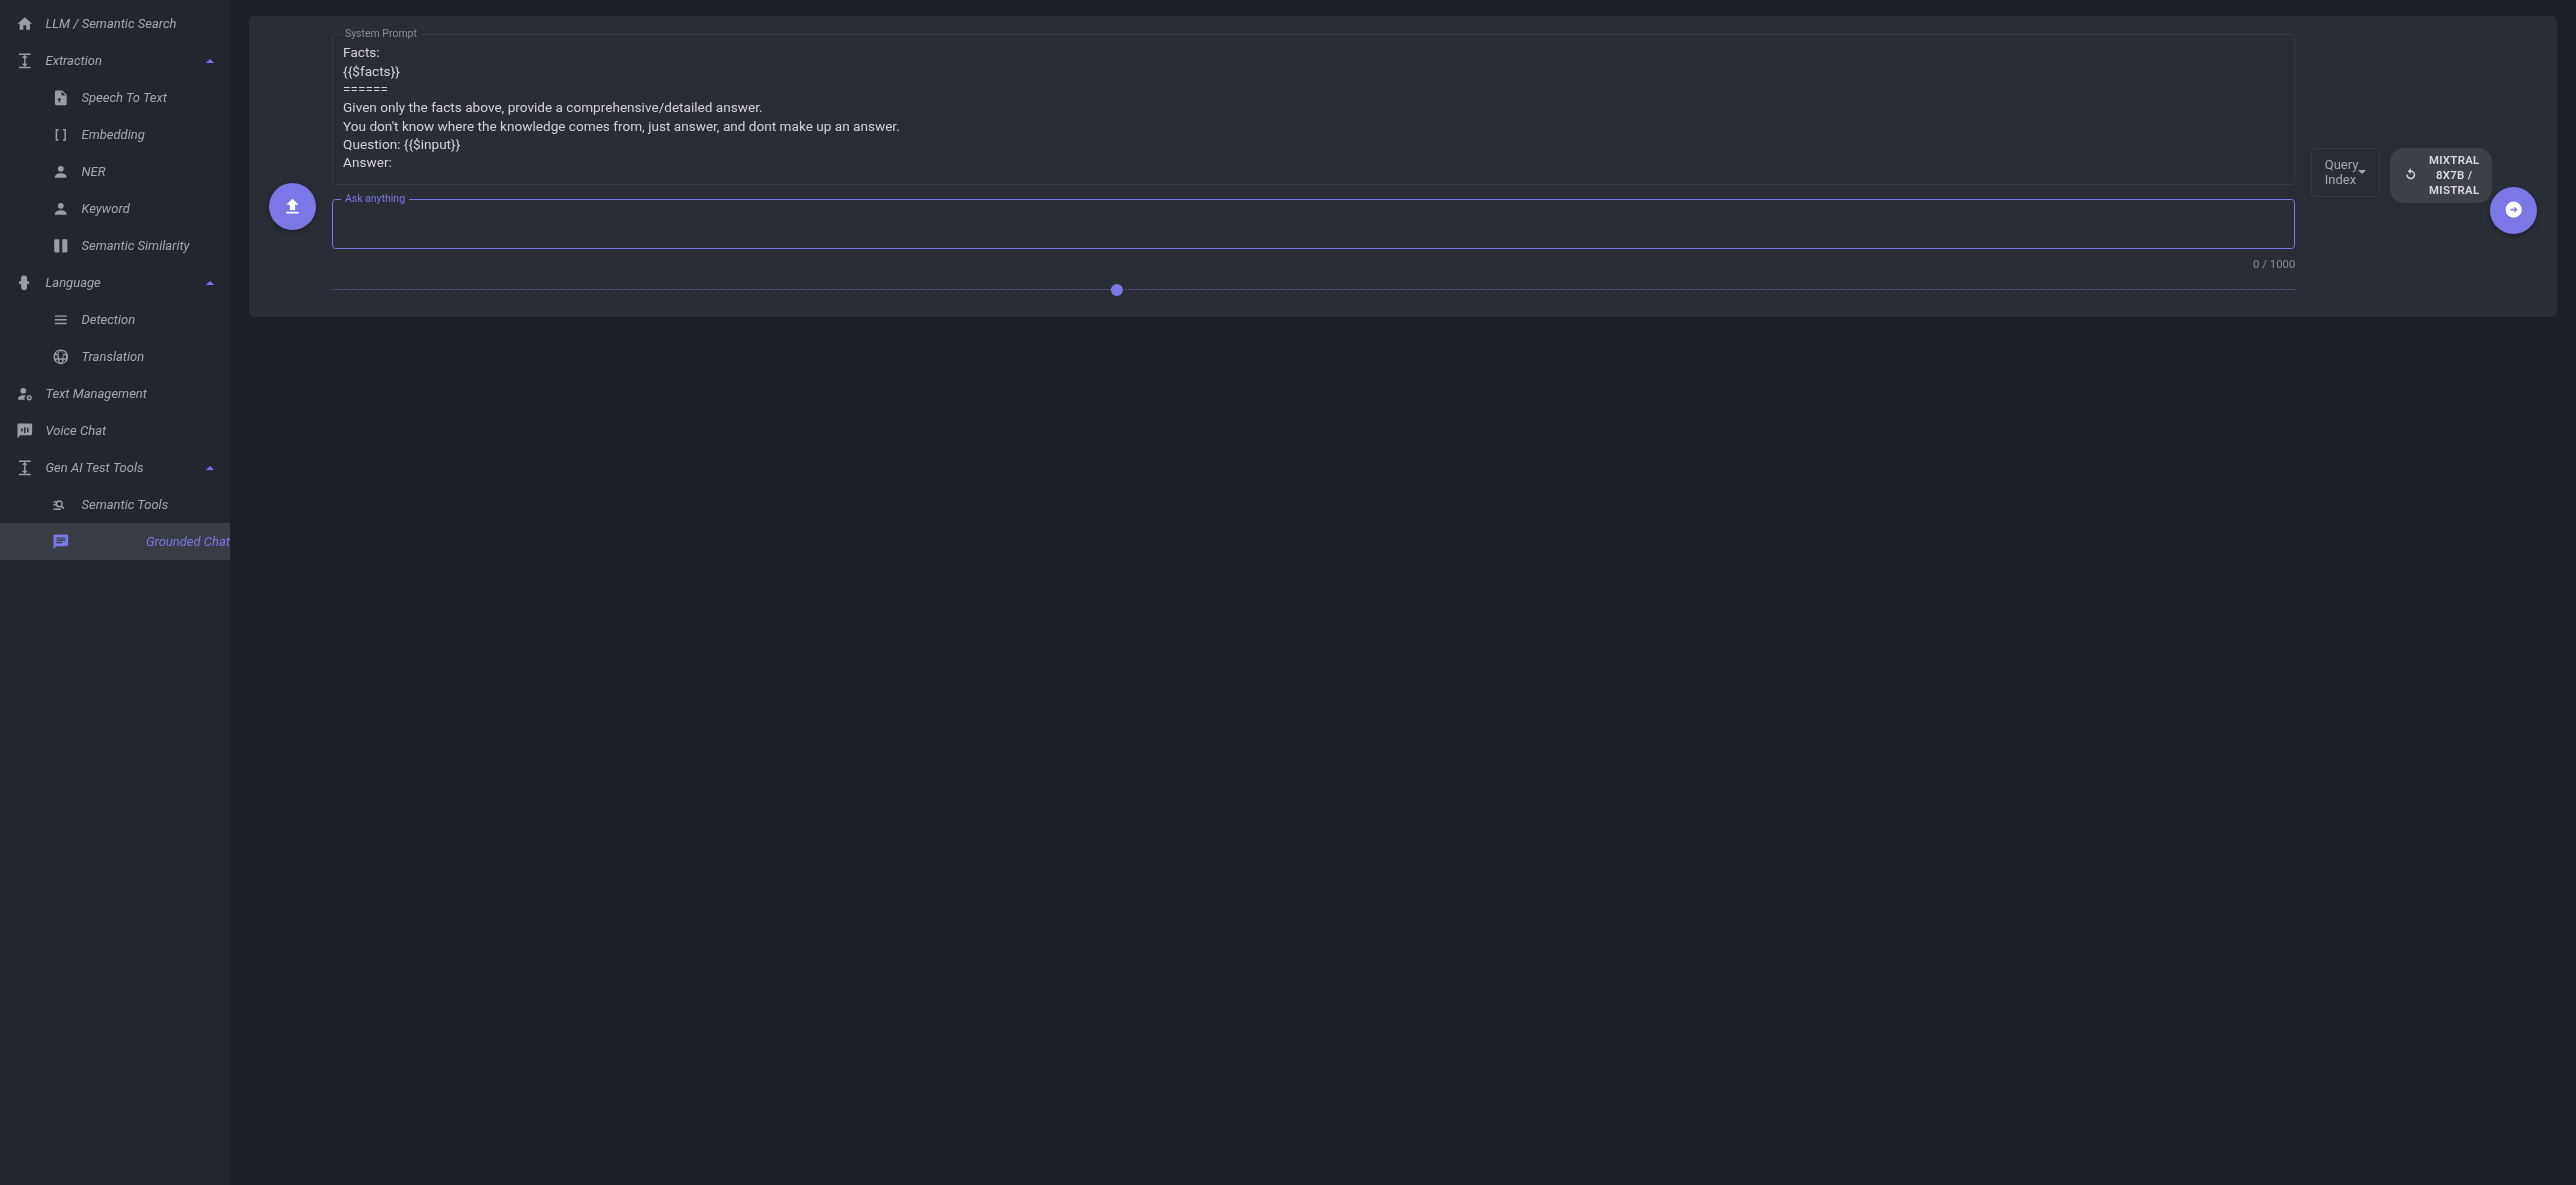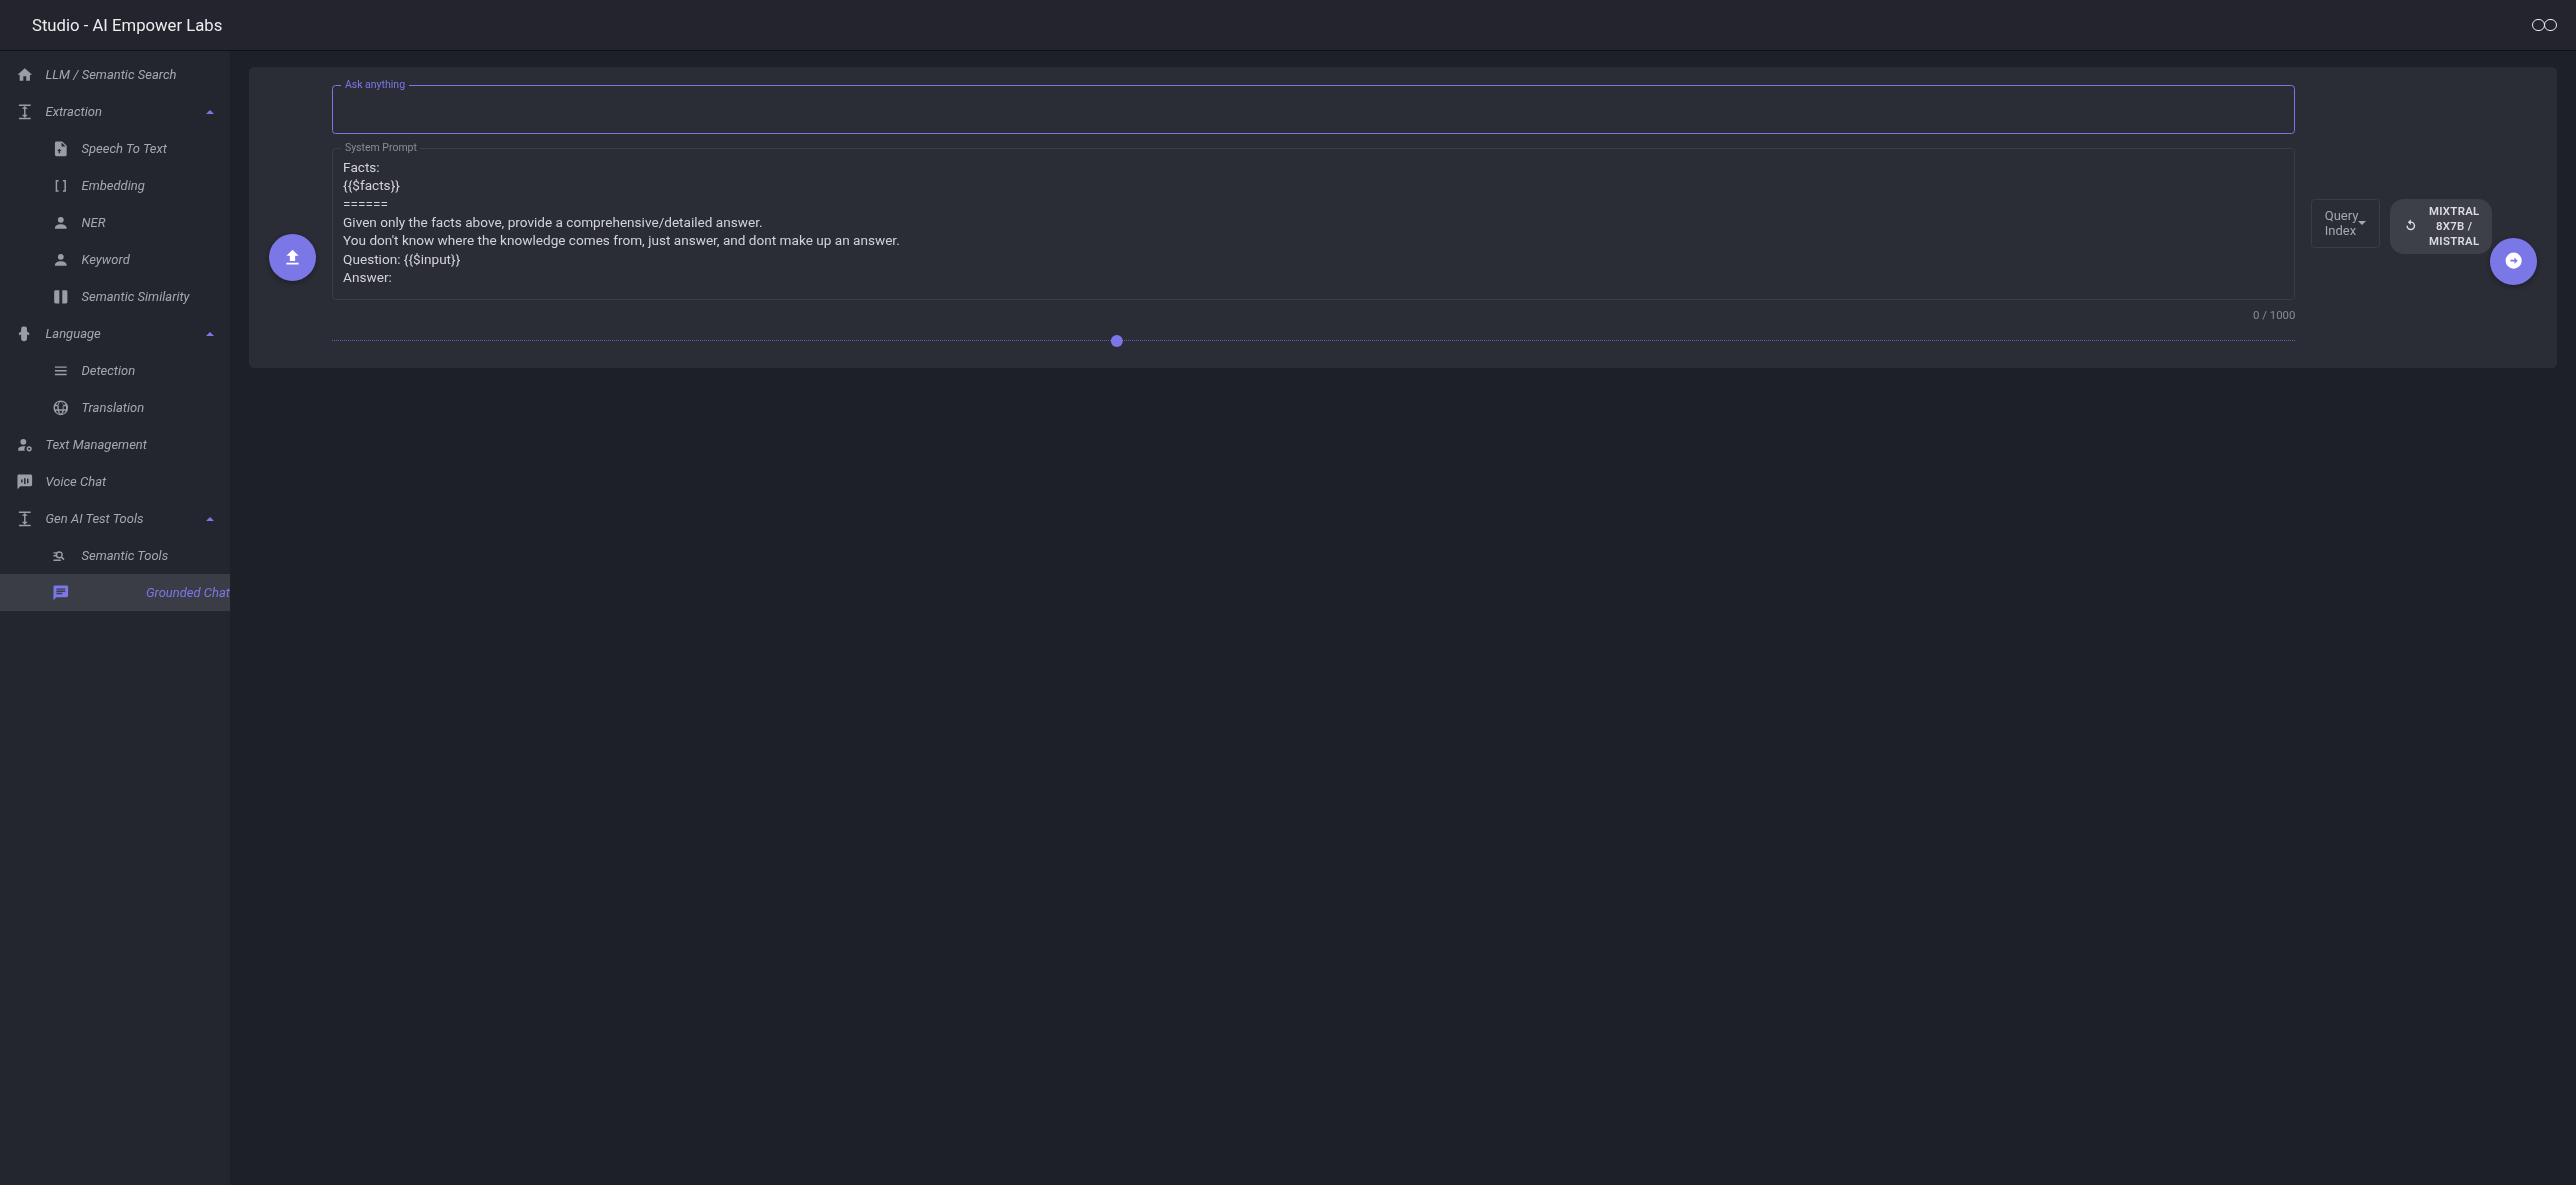--- a/index.html
+++ b/index.html
@@ -174,24 +174,20 @@
     display:flex;align-items:center;justify-content:center;
     cursor:pointer;
     box-shadow:0 1.8px 5.3px rgba(0,0,0,.3);
   }
   .send-fab svg{fill:#fff;}
 </style>
 </head>
 <body>
 
 <div class="app">
-  <div class="header">
-    <div class="app-title">Studio - AI Empower Labs</div>
-    <div class="goggles"></div>
-  </div>
 
   <div class="body">
 
     <div class="sidebar">
 
       <div class="nav-item">
         <span class="nav-icon">
           <svg viewBox="0 0 24 24" width="17.6" height="17.6">
               <path d="M10 20v-6h4v6h5v-8h3L12 3 2 12h3v8z"></path>
             </svg>
@@ -333,35 +329,35 @@
     <div class="main">
       <div class="panel">
 
         <div class="fab">
           <svg viewBox="0 0 24 24" width="21" height="21">
               <path d="M9 16h6v-6h4l-7-7-7 7h4v6zm-4 2h14v2H5z"></path>
             </svg>
         </div>
 
         <div class="center-col">
-          <div class="fieldset focused">
-            <span class="fieldset-label">Ask anything</span>
-            <input class="ask-input" type="text" value="" style="">
-          </div>
-
           <div class="fieldset">
             <span class="fieldset-label">System Prompt</span>
             <div class="sysprompt">Facts:
 {{$facts}}
 ======
 Given only the facts above, provide a comprehensive/detailed answer.
 You don't know where the knowledge comes from, just answer, and dont make up an answer.
 Question: {{$input}}
 Answer:</div>
           </div>
+
+          <div class="fieldset focused">
+            <span class="fieldset-label">Ask anything</span>
+            <input class="ask-input" type="text" value="" style="">
+          </div>
           <div class="char-count">0 / 1000</div>
 
           <div class="slider-wrap">
             <div class="slider-track"></div>
             <div class="slider-thumb" id="slider-thumb" style="left: 40%;"></div>
           </div>
         </div>
 
         <div class="right-col">
           <div class="select">

